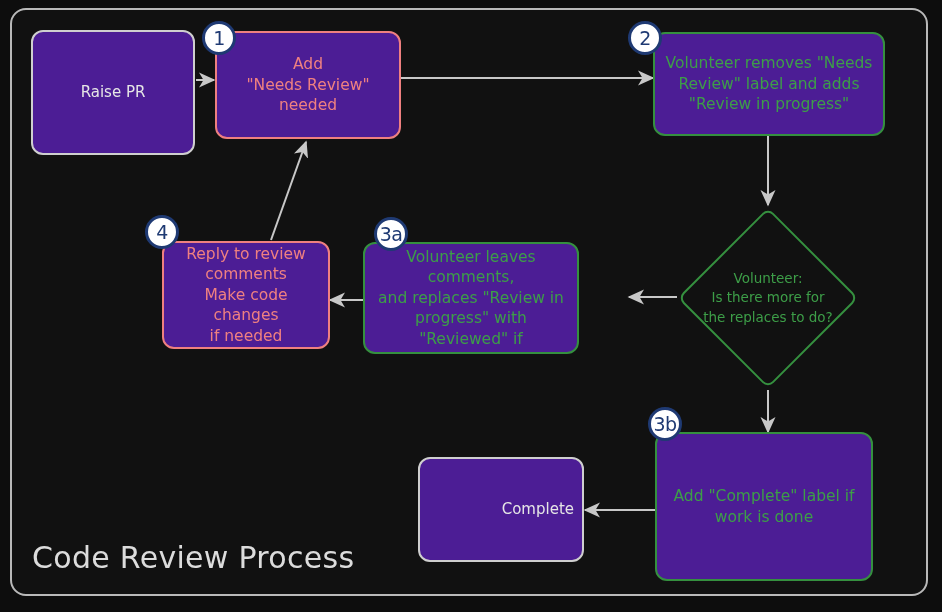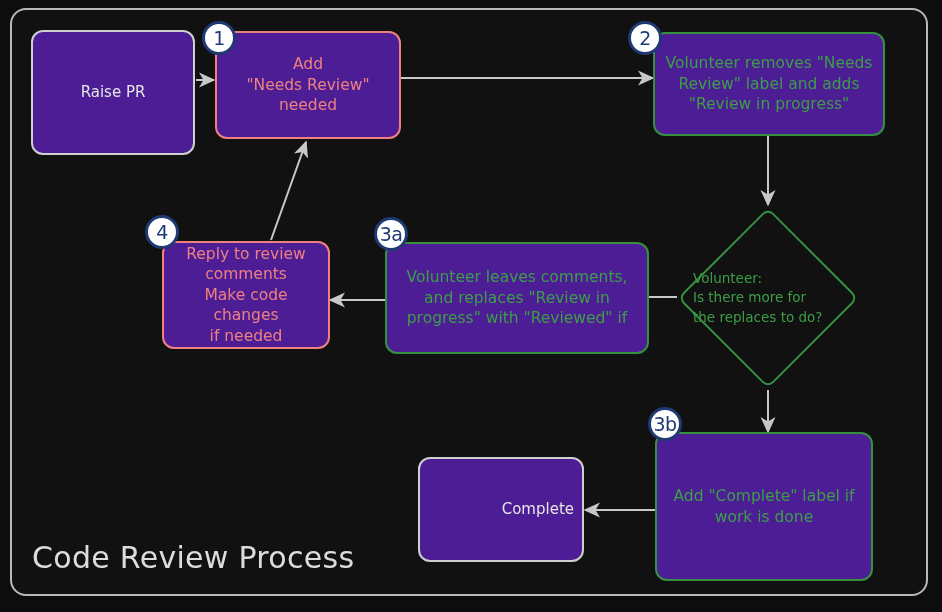--- a/index.html
+++ b/index.html
@@ -79,20 +79,21 @@
     border-radius: 8px;
     transform: rotate(45deg);
     background: #111111;
     box-sizing: border-box;
   }
   .diamond-label {
     position: relative;
     z-index: 2;
     color: #3d9e48;
     font-size: 13.5px;
+    text-align: center;
     line-height: 1.45;
     width: 150px;
   }
   .badge {
     position: absolute;
     width: 34px;
     height: 34px;
     border-radius: 50%;
     background: #ffffff;
     border: 3px solid #1f3a73;
@@ -169,21 +170,21 @@
 
   <div class="diamond-wrap" style="left:678px; top:207px; width:180px; height:182px;">
     <div class="diamond-shape"></div>
     <div class="diamond-label">
       <span>Volunteer:</span><br>
       <span>Is there more for</span><br>
       <span>the replaces to do?</span>
     </div>
   </div>
 
-  <div class="node node-green" style="left:385px; top:242px; width:264px; height:112px;">
+  <div class="node node-green" style="left:363px; top:242px; width:216px; height:112px;">
     <span class="txt">
       <span>Volunteer leaves comments,</span><br>
       <span>and replaces "Review in</span><br>
       <span>progress" with "Reviewed" if</span><br>
     </span>
   </div>
   <div class="badge" style="left:374px; top:217px;">3a</div>
 
   <div class="node node-red" style="left:162px; top:241px; width:168px; height:108px;">
     <span class="txt">

